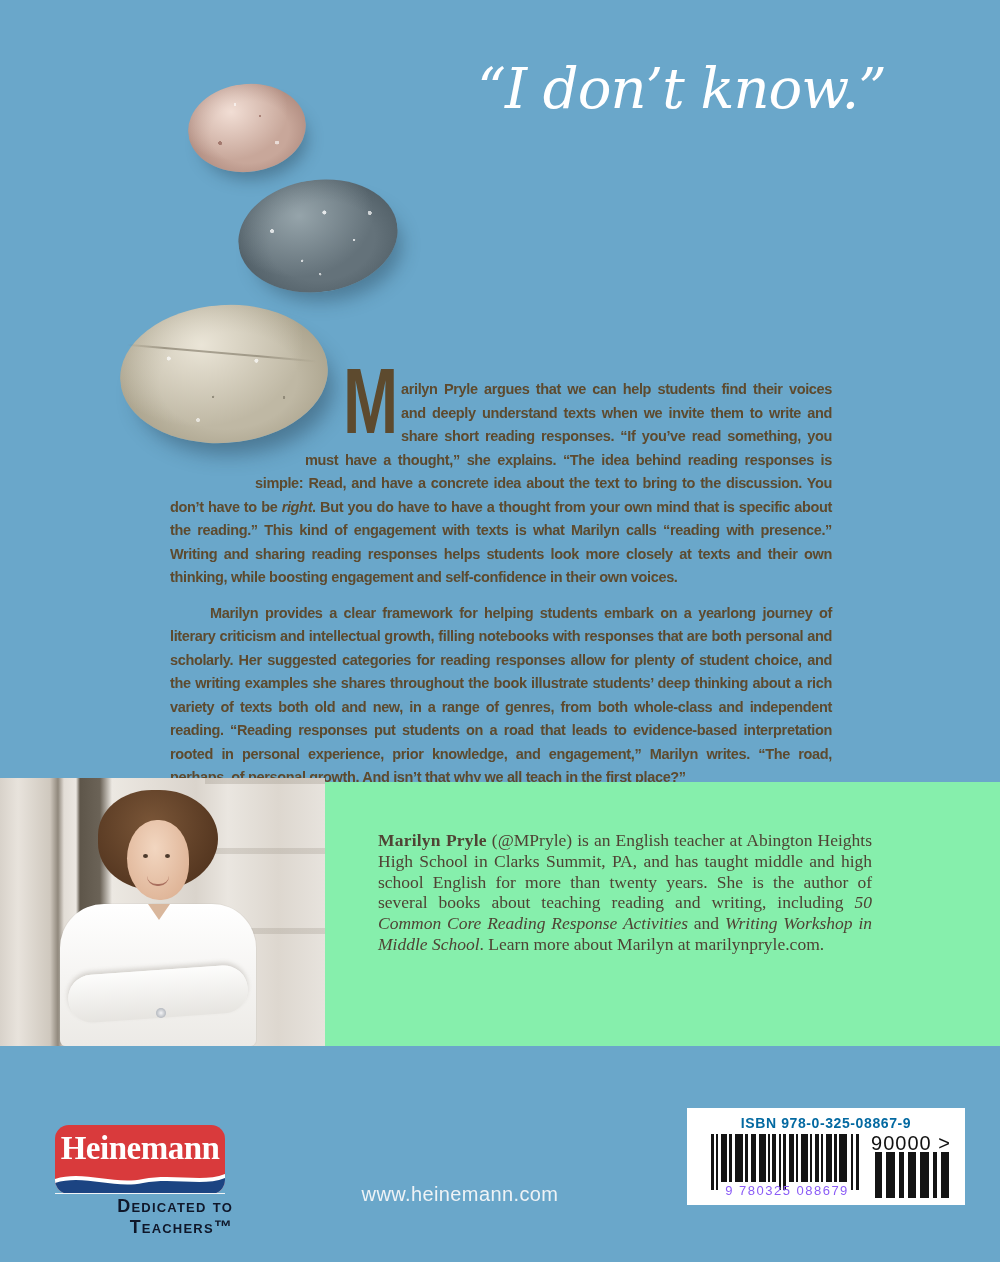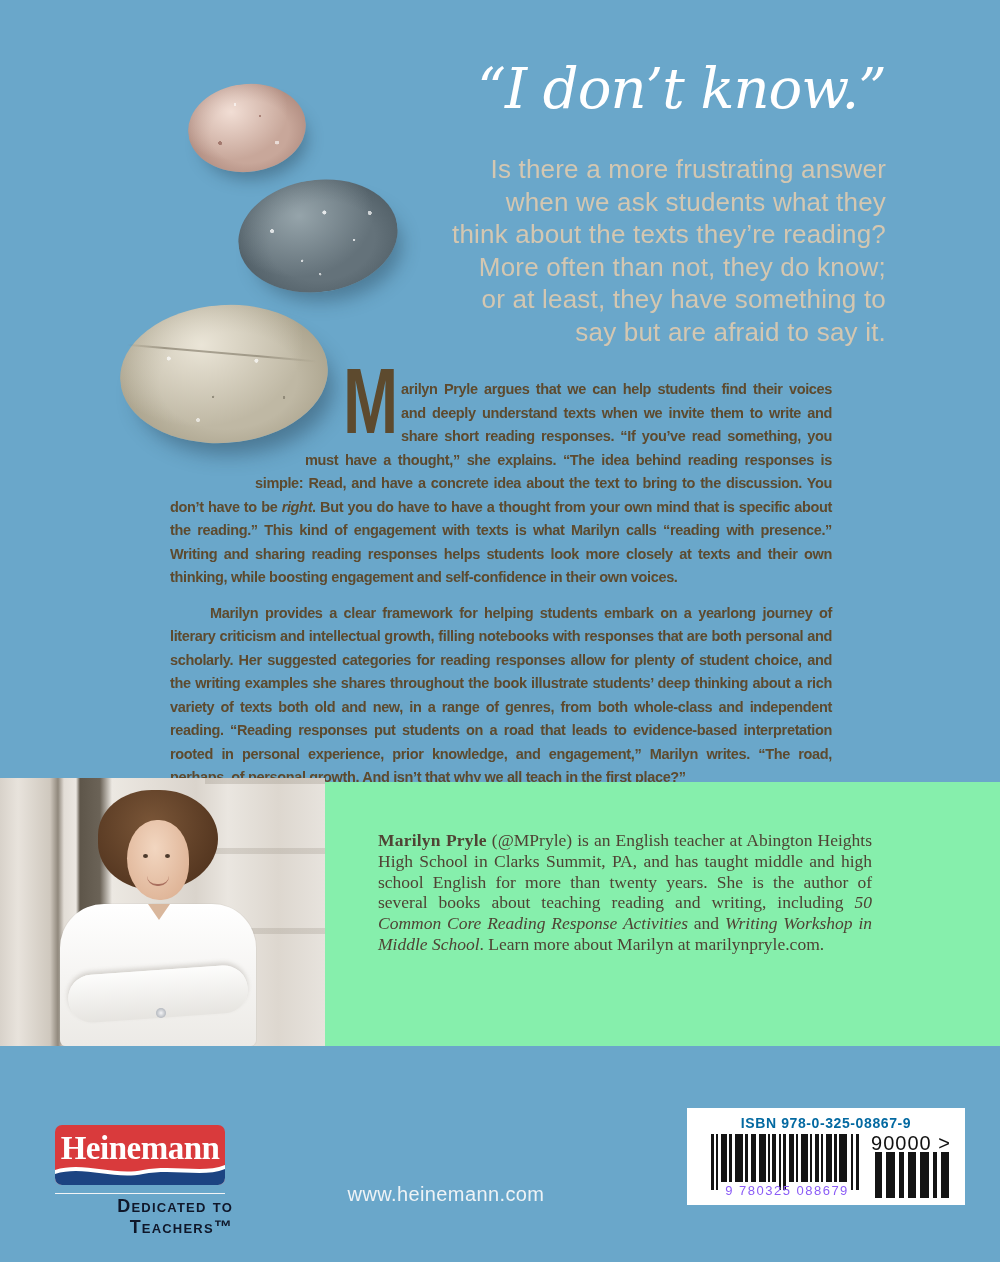--- a/index.html
+++ b/index.html
@@ -92,29 +92,29 @@
   .watch{position:absolute;left:96px;top:104px;width:10px;height:10px;border-radius:50%;
     background:radial-gradient(#f4f4f6,#9aa0a8);}
 
   .beige-panel{position:absolute;left:325px;top:782px;width:675px;height:264px;background:#86efac;}
   .bio{position:absolute;left:53px;top:48px;width:494px;color:#4f4334;
     font-family:"Liberation Serif","DejaVu Serif",serif;font-size:17.5px;line-height:20.8px;
     text-align:justify;}
   .bio b{letter-spacing:.2px;}
 
   
-  .logo{position:absolute;left:55px;top:1125px;width:170px;height:60px;background:#d93a3c;
-    border-radius:7px;overflow:hidden;}
+  .logo{position:absolute;left:55px;top:1125px;width:170px;height:69px;background:#d93a3c;
+    border-radius:14px;overflow:hidden;}
   .logo-name{display:block;text-align:center;margin-top:5px;color:#fff;
     font-family:"Liberation Serif",serif;font-size:33px;font-weight:600;letter-spacing:-.5px;}
   .logo-wave{position:absolute;left:0;bottom:0;width:100%;height:26px;display:block;}
   .tagline-rule{position:absolute;left:55px;top:1193px;width:170px;height:1px;background:#f2f4f6;}
   .tagline{position:absolute;left:47px;top:1196px;width:186px;text-align:right;color:#0f172a;
     font-variant:small-caps;font-weight:600;font-size:18px;letter-spacing:1.2px;}
-  .website{position:absolute;left:324px;top:1183px;width:244px;text-align:center;
+  .website{position:absolute;left:338px;top:1183px;width:244px;text-align:center;
     color:#eef3f6;font-size:20px;letter-spacing:.4px;}
 
   .barcode-box{position:absolute;left:687px;top:1108px;width:278px;height:97px;background:#fff;}
   .isbn-label{position:absolute;left:0;top:7px;width:100%;text-align:center;color:#0369a1;
     font-size:14px;font-weight:600;letter-spacing:.6px;}
   .main-code{position:absolute;left:24px;top:26px;width:152px;}
   .main-code svg{display:block;}
   .main-digits{margin-top:-9px;text-align:center;color:#8b5cf6;font-size:13px;letter-spacing:1.5px;
     background:transparent;}
   .price-code{position:absolute;left:176px;top:24px;width:96px;text-align:center;color:#111;
@@ -124,26 +124,20 @@
 </head>
 <body>
 
 <div class="cover">
 
   <div class="stone stone-pink"></div>
   <div class="stone stone-gray"></div>
   <div class="stone stone-beige"></div>
 
   <div class="quote-title">“I don’t know.”</div>
-  <div class="quote-sub">Is there a more frustrating answer
-when we ask students what they
-think about the texts they’re reading?
-More often than not, they do know;
-or at least, they have something to
-say but are afraid to say it.</div>
 
   <div class="body-copy">
     <div class="sp spA"></div>
     <span class="dropcap">M</span>
     <div class="sp spB"></div>
     <div class="sp spC"></div>
     <p class="p1"><span>arilyn Pryle argues that we can help students find their voices and deeply understand texts when we invite them to write and share short reading responses. “If you’ve read something, you must have a thought,” she explains. “The idea behind reading responses is simple: Read, and have a concrete idea about the text to bring to the discussion. You don’t have to be </span><i>right</i><span>. But you do have to have a thought from your own mind that is specific about the reading.” This kind of engagement with texts is what Marilyn calls “reading with presence.” Writing and sharing reading responses helps students look more closely at texts and their own thinking, while boosting engagement and self-confidence in their own voices.</span></p>
     <p class="p2">Marilyn provides a clear framework for helping students embark on a yearlong journey of literary criticism and intellectual growth, filling notebooks with responses that are both personal and scholarly. Her suggested categories for reading responses allow for plenty of student choice, and the writing examples she shares throughout the book illustrate students’ deep thinking about a rich variety of texts both old and new, in a range of genres, from both whole-class and independent reading. “Reading responses put students on a road that leads to evidence-based interpretation rooted in personal experience, prior knowledge, and engagement,” Marilyn writes. “The road, perhaps, of personal growth. And isn’t that why we all teach in the first place?”</p>
   </div>
 

